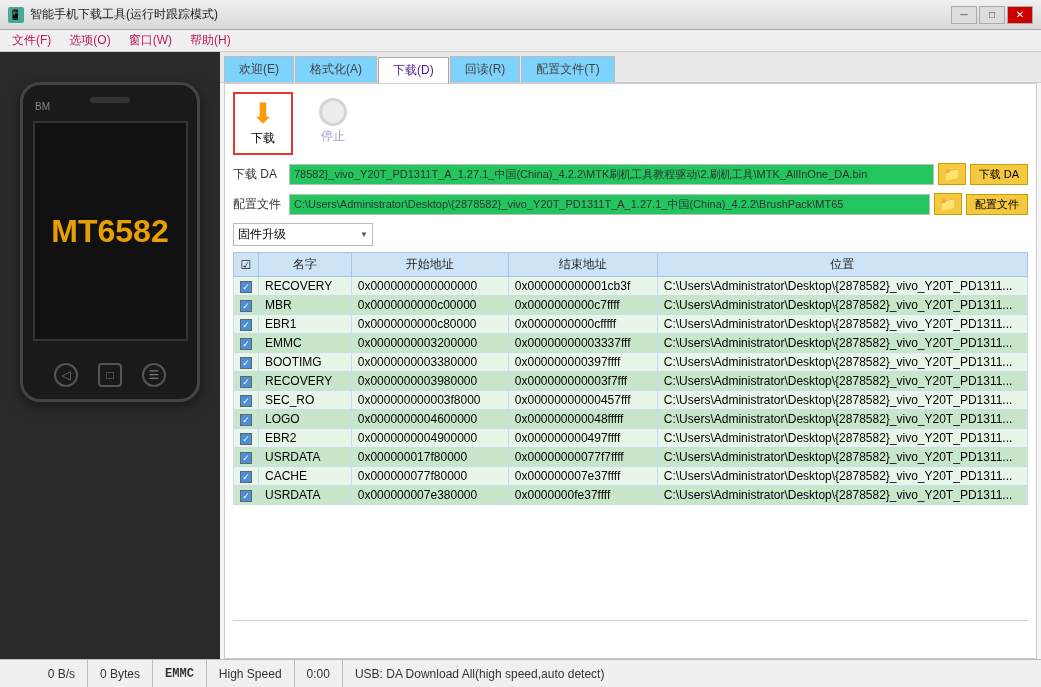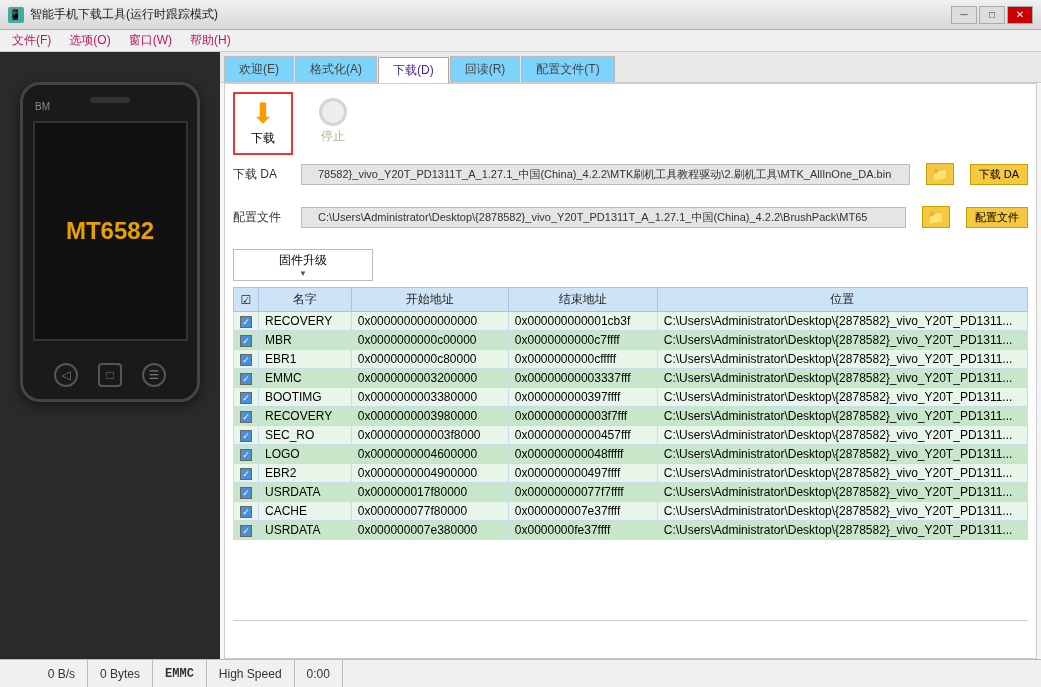--- a/index.html
+++ b/index.html
@@ -127,21 +127,21 @@
       width: 155px;
       height: 220px;
       background: #111;
       border: 2px solid #333;
       display: flex;
       align-items: center;
       justify-content: center;
     }
     .phone-screen-text {
       color: #e8a000;
-      font-size: 24px;
+      font-size: 32px;
       font-weight: bold;
       font-family: Arial, sans-serif;
     }
     .phone-top-bar {
       width: 100%;
       display: flex;
       justify-content: space-between;
       align-items: center;
       padding: 0 5px;
     }
@@ -246,38 +246,38 @@
       cursor: pointer;
       opacity: 0.5;
     }
     .stop-circle {
       width: 28px;
       height: 28px;
       border-radius: 50%;
       border: 3px solid #aaa;
       background: #ddd;
     }
-    .stop-label { font-size: 12px; margin-top: 2px; color: #4d7c0f; }
+    .stop-label { font-size: 12px; margin-top: 2px; color: #4c1d95; }
     .field-row {
       display: flex;
       align-items: center;
-      margin-bottom: 21px;
-      gap: 16px;
+      margin-bottom: 8px;
+      gap: 4px;
     }
     .field-label {
       min-width: 52px;
       font-size: 12px;
       color: #333;
       white-space: nowrap;
     }
     .field-value {
       flex: 1;
-      background: #e5e5e5;
+      background: #22c55e;
       border: 1px solid #bbb;
-      padding: 2px 16px;
+      padding: 2px 4px;
       font-size: 11px;
       color: #333;
       overflow: hidden;
       text-overflow: ellipsis;
       white-space: nowrap;
     }
     .folder-btn {
       width: 28px;
       height: 22px;
       background: #f5c842;
@@ -305,21 +305,20 @@
       width: 140px;
       padding: 2px 4px;
       border: 1px solid #bbb;
       background: white;
       font-size: 12px;
       display: flex;
       align-items: center;
       justify-content: space-between;
       cursor: pointer;
       position: relative;
-      flex-direction: column;
     }
     .combo-arrow { font-size: 8px; color: #555; }
     .data-table {
       flex: 1;
       border-collapse: collapse;
       width: 100%;
       font-size: 12px;
       overflow: hidden;
     }
     .data-table thead tr {
@@ -554,13 +553,14 @@
     </div>
   </div>
 </div>
 
 <div class="status-bar">
   <div class="status-segment">0 B/s</div>
   <div class="status-segment">0 Bytes</div>
   <div class="status-segment emmc">EMMC</div>
   <div class="status-segment">High Speed</div>
   <div class="status-segment">0:00</div>
+  <div class="status-segment last">USB: DA Download All(high speed,auto detect)</div>
 </div>
 
 </body></html>

